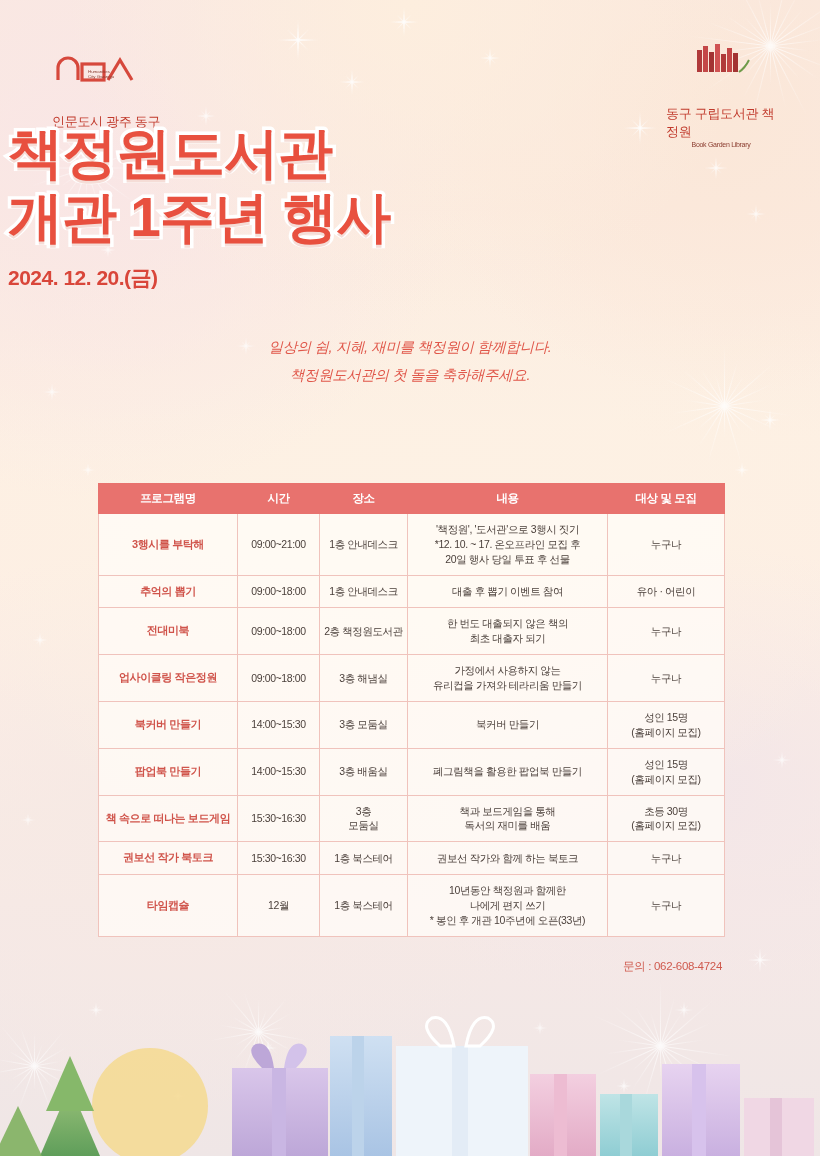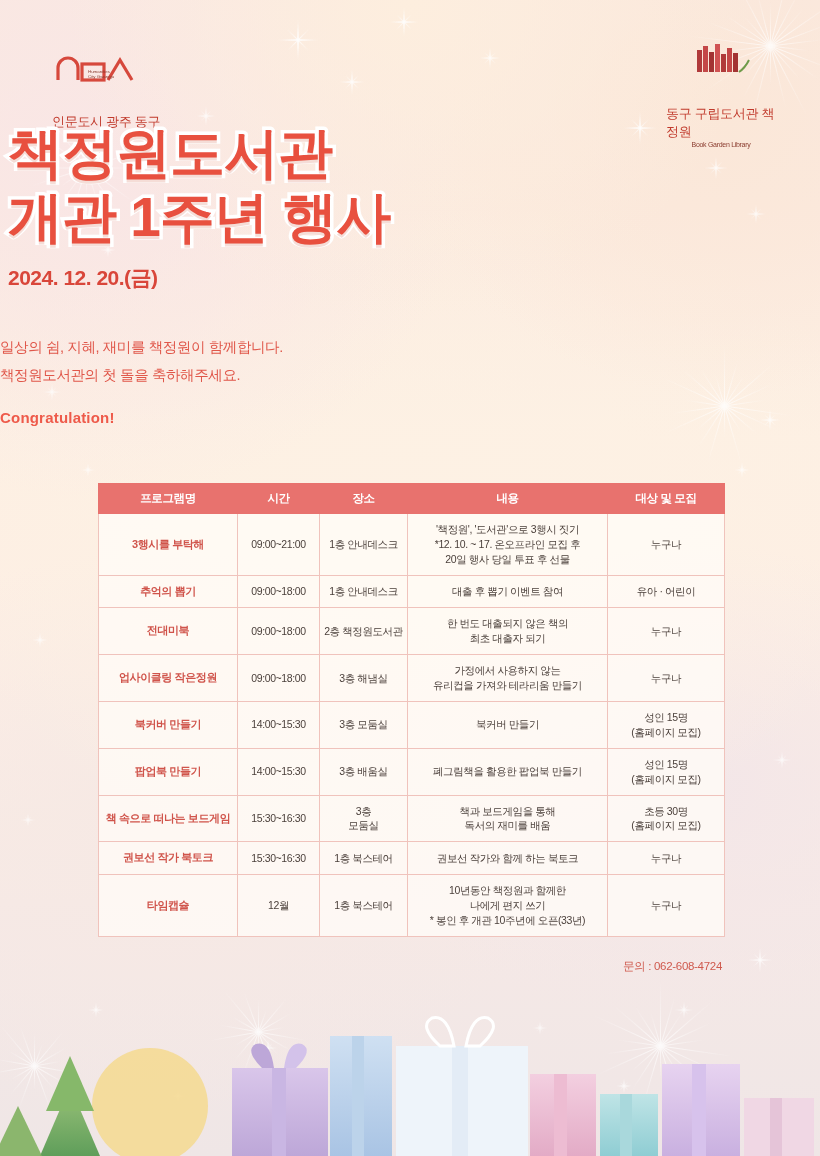--- a/index.html
+++ b/index.html
@@ -53,21 +53,21 @@
     color:#e8503f;
     -webkit-text-stroke:7px #ffffff;
     paint-order:stroke fill;
     text-shadow:0 3px 0 rgba(216,120,96,.25);
   }
   .title-line span{position:relative;}
   .date{
     margin-top:14px;color:#d9463a;font-size:21px;font-weight:bold;letter-spacing:-.5px;
   }
 
-  .sub{position:absolute;top:338px;left:0;width:100%;text-align:left;color:#e0574a;}
+  .sub{position:absolute;top:338px;left:0;width:100%;text-align:center;color:#e0574a;font-style:italic;}
   .sub p{margin:0 0 9px 0;font-size:14.5px;letter-spacing:-.4px;}
   .congrats{margin-top:24px;font-size:15px;color:#ee5a4a;font-weight:bold;letter-spacing:.2px;}
 
   
   .tbl-wrap{position:absolute;left:98px;top:483px;width:626px;}
   table{border-collapse:collapse;width:100%;table-layout:fixed;}
   th{
     background:#e8726e;color:#fff;font-size:11.5px;font-weight:bold;
     padding:7px 2px;border:1px solid #e8726e;letter-spacing:-.4px;
   }
@@ -408,21 +408,20 @@
 
 <div class="title-wrap">
   <div class="title-line"><span>책정원도서관</span></div>
   <div class="title-line"><span>개관 1주년 행사</span></div>
   <div class="date">2024. 12. 20.(금)</div>
 </div>
 
 <div class="sub">
   <p>일상의 쉼, 지혜, 재미를 책정원이 함께합니다.</p>
   <p>책정원도서관의 첫 돌을 축하해주세요.</p>
-  <div class="congrats">Congratulation!</div>
 </div>
 
 <div class="tbl-wrap">
   <table>
     <colgroup>
         <col class="w1">
         <col class="w2">
         <col class="w3">
         <col class="w4">
         <col class="w5">

